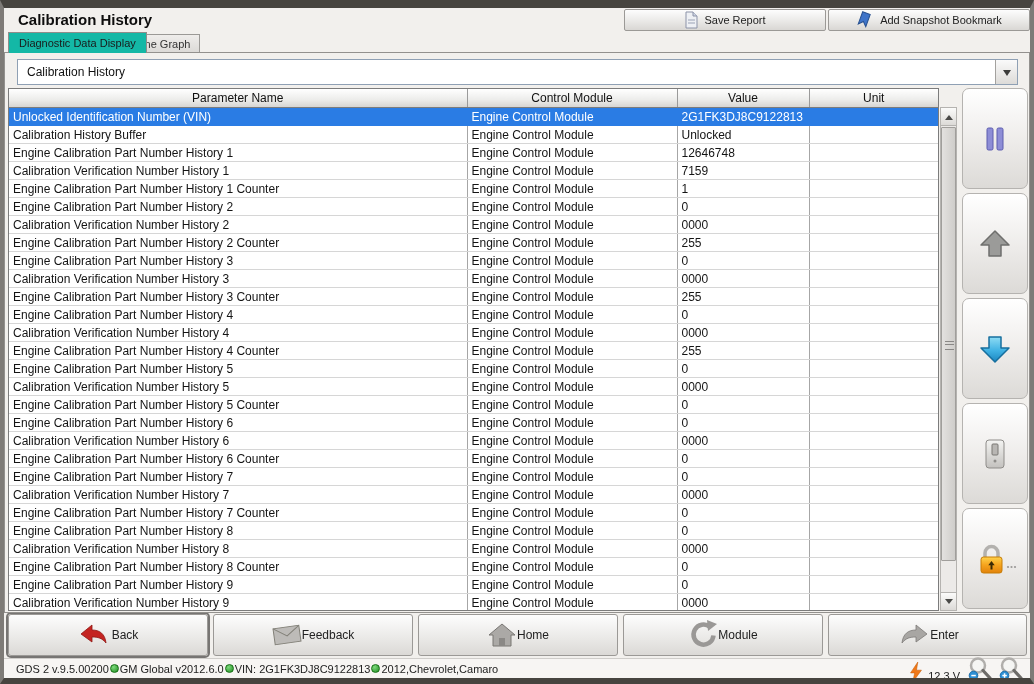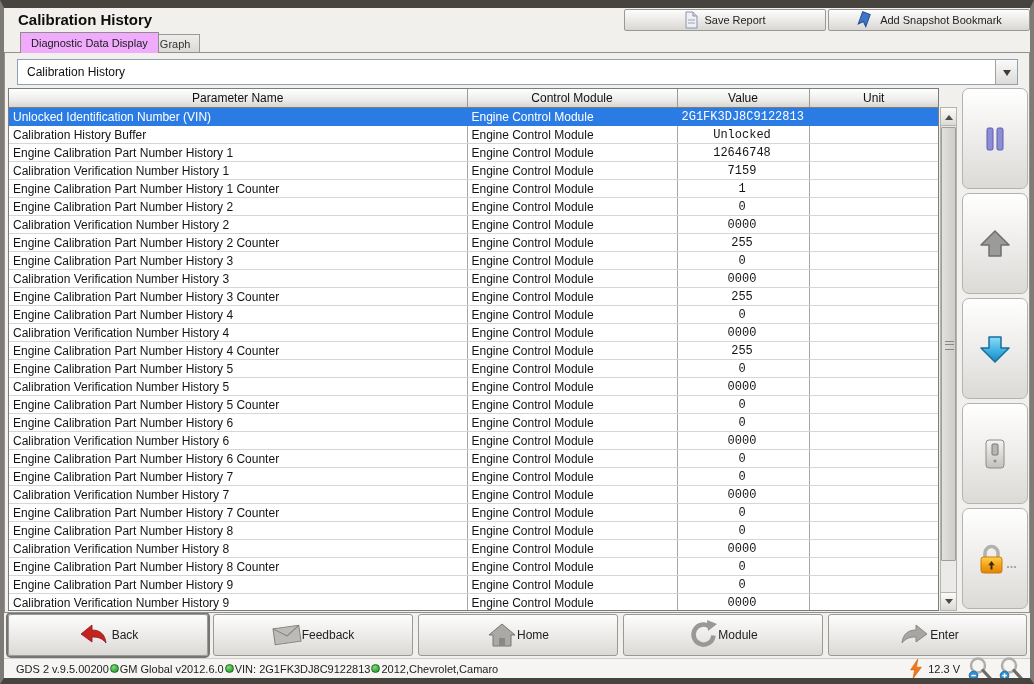--- a/index.html
+++ b/index.html
@@ -14,22 +14,22 @@
   .top-btn{
     position:absolute;top:1px;height:22px;box-sizing:border-box;
     background:linear-gradient(#fdfdfd,#eae9e7 55%,#d9d7d4);
     border:1px solid #9b9996;border-radius:2px;
     display:flex;align-items:center;justify-content:center;gap:6px;
     font-size:11px;color:#222;cursor:default;
   }
   .btn-save{left:620px;width:202px;}
   .btn-bookmark{left:824px;width:202px;}
   .tab{position:absolute;box-sizing:border-box;font-size:11px;white-space:nowrap;}
-  .tab-active{left:16px;top:24px;height:21px;line-height:20px;padding:0 10px;
-    background:#f0abfc;border:1px solid #8f8d8a;border-bottom:none;z-index:3;}
+  .tab-active{left:4px;top:24px;height:21px;line-height:20px;padding:0 10px;
+    background:#14b8a6;border:1px solid #8f8d8a;border-bottom:none;z-index:3;}
   .tab-inactive{left:122px;top:26px;height:19px;line-height:18px;padding:0 9px;
     background:linear-gradient(#efedeb,#dbd9d6);border:1px solid #9b9996;border-bottom:none;z-index:1;color:#333;}
   .panel{position:absolute;left:0;top:44px;width:1026px;height:561px;box-sizing:border-box;
     border:1px solid #93918e;background:#f2f0ed;z-index:2;}
   .combo{
     position:absolute;left:12px;top:6px;width:1001px;height:26px;box-sizing:border-box;
     background:#fff;border:1px solid #8fa0b4;display:flex;align-items:center;
   }
   .combo-label{flex:1;padding-left:9px;font-size:12px;color:#111;}
   .combo-btn{width:22px;height:24px;box-sizing:border-box;border-left:1px solid #a3a19e;
@@ -43,21 +43,21 @@
     background:linear-gradient(#ffffff,#ececea 60%,#d7d5d2);
     border-right:1px solid #9a9a9a;border-bottom:1px solid #7c7c7c;padding:0;
     overflow:hidden;white-space:nowrap;
   }
   table.grid th:last-child{border-right:none;}
   table.grid td{
     height:17px;padding:0 4px;border-right:1px solid #a6a6a6;border-bottom:1px solid #d6d6d6;
     overflow:hidden;white-space:nowrap;color:#141414;
   }
   table.grid td:last-child{border-right:none;}
-  table.grid td.c-value{text-align:center;padding-right:6px;font-family:Liberation Mono, monospace;}
+  table.grid td.c-value{text-align:left;padding-right:6px;}
   tr.selected td{background:var(--sel,#2a7ce4);color:#fff;border-bottom-color:var(--sel,#2a7ce4);border-right-color:var(--sel,#2a7ce4);}
   .vscroll{position:absolute;left:935px;top:54px;width:17px;height:504px;box-sizing:border-box;
     background:#eceae8;border:1px solid #b5b3b0;}
   .sc-btn{position:absolute;left:0;width:15px;height:17px;background:linear-gradient(#fbfbfa,#dcdad7);
     border-bottom:1px solid #b5b3b0;display:flex;align-items:center;justify-content:center;}
   .sc-btn.down{bottom:0;border-bottom:none;border-top:1px solid #b5b3b0;}
   .tri-up{width:0;height:0;border:4px solid transparent;border-bottom:5px solid #4a4a48;margin-bottom:3px;}
   .tri-down{width:0;height:0;border:4px solid transparent;border-top:5px solid #4a4a48;margin-top:3px;}
   .sc-thumb{position:absolute;left:0;top:19px;width:15px;height:434px;box-sizing:border-box;
     background:linear-gradient(90deg,#e3e1df,#cfcdca);border:1px solid #a09e9b;border-radius:1px;}
@@ -77,21 +77,21 @@
   .nav-back{left:4px;width:200px;box-shadow:0 0 0 2px #777573;}
   .nav-feedback{left:209px;width:200px;}
   .nav-home{left:414px;width:200px;}
   .nav-module{left:619px;width:200px;}
   .nav-enter{left:824px;width:199px;}
   .statusbar{position:absolute;left:0;top:650px;width:1026px;height:20px;box-sizing:border-box;
     background:#f7f5f3;border-top:1px solid #cfcdca;display:flex;align-items:center;font-size:11px;color:#222;}
   .status-left{display:flex;align-items:center;gap:1px;margin-left:12px;flex:1;white-space:nowrap;}
   .dot{width:9px;height:9px;border-radius:50%;
     background:radial-gradient(circle at 35% 30%,#7fdc7f,#1e8a1e);border:1px solid #157015;box-sizing:border-box;}
-  .status-right{display:flex;align-items:center;gap:5px;margin-right:6px;}
+  .status-right{display:flex;align-items:flex-end;gap:5px;margin-right:6px;}
   .volt{font-size:11px;color:#222;margin-right:2px;}
   svg{display:block;}
 </style>
 </head>
 <body>
 
 <div class="frame">
 
   <div class="page-title">Calibration History</div>
 

